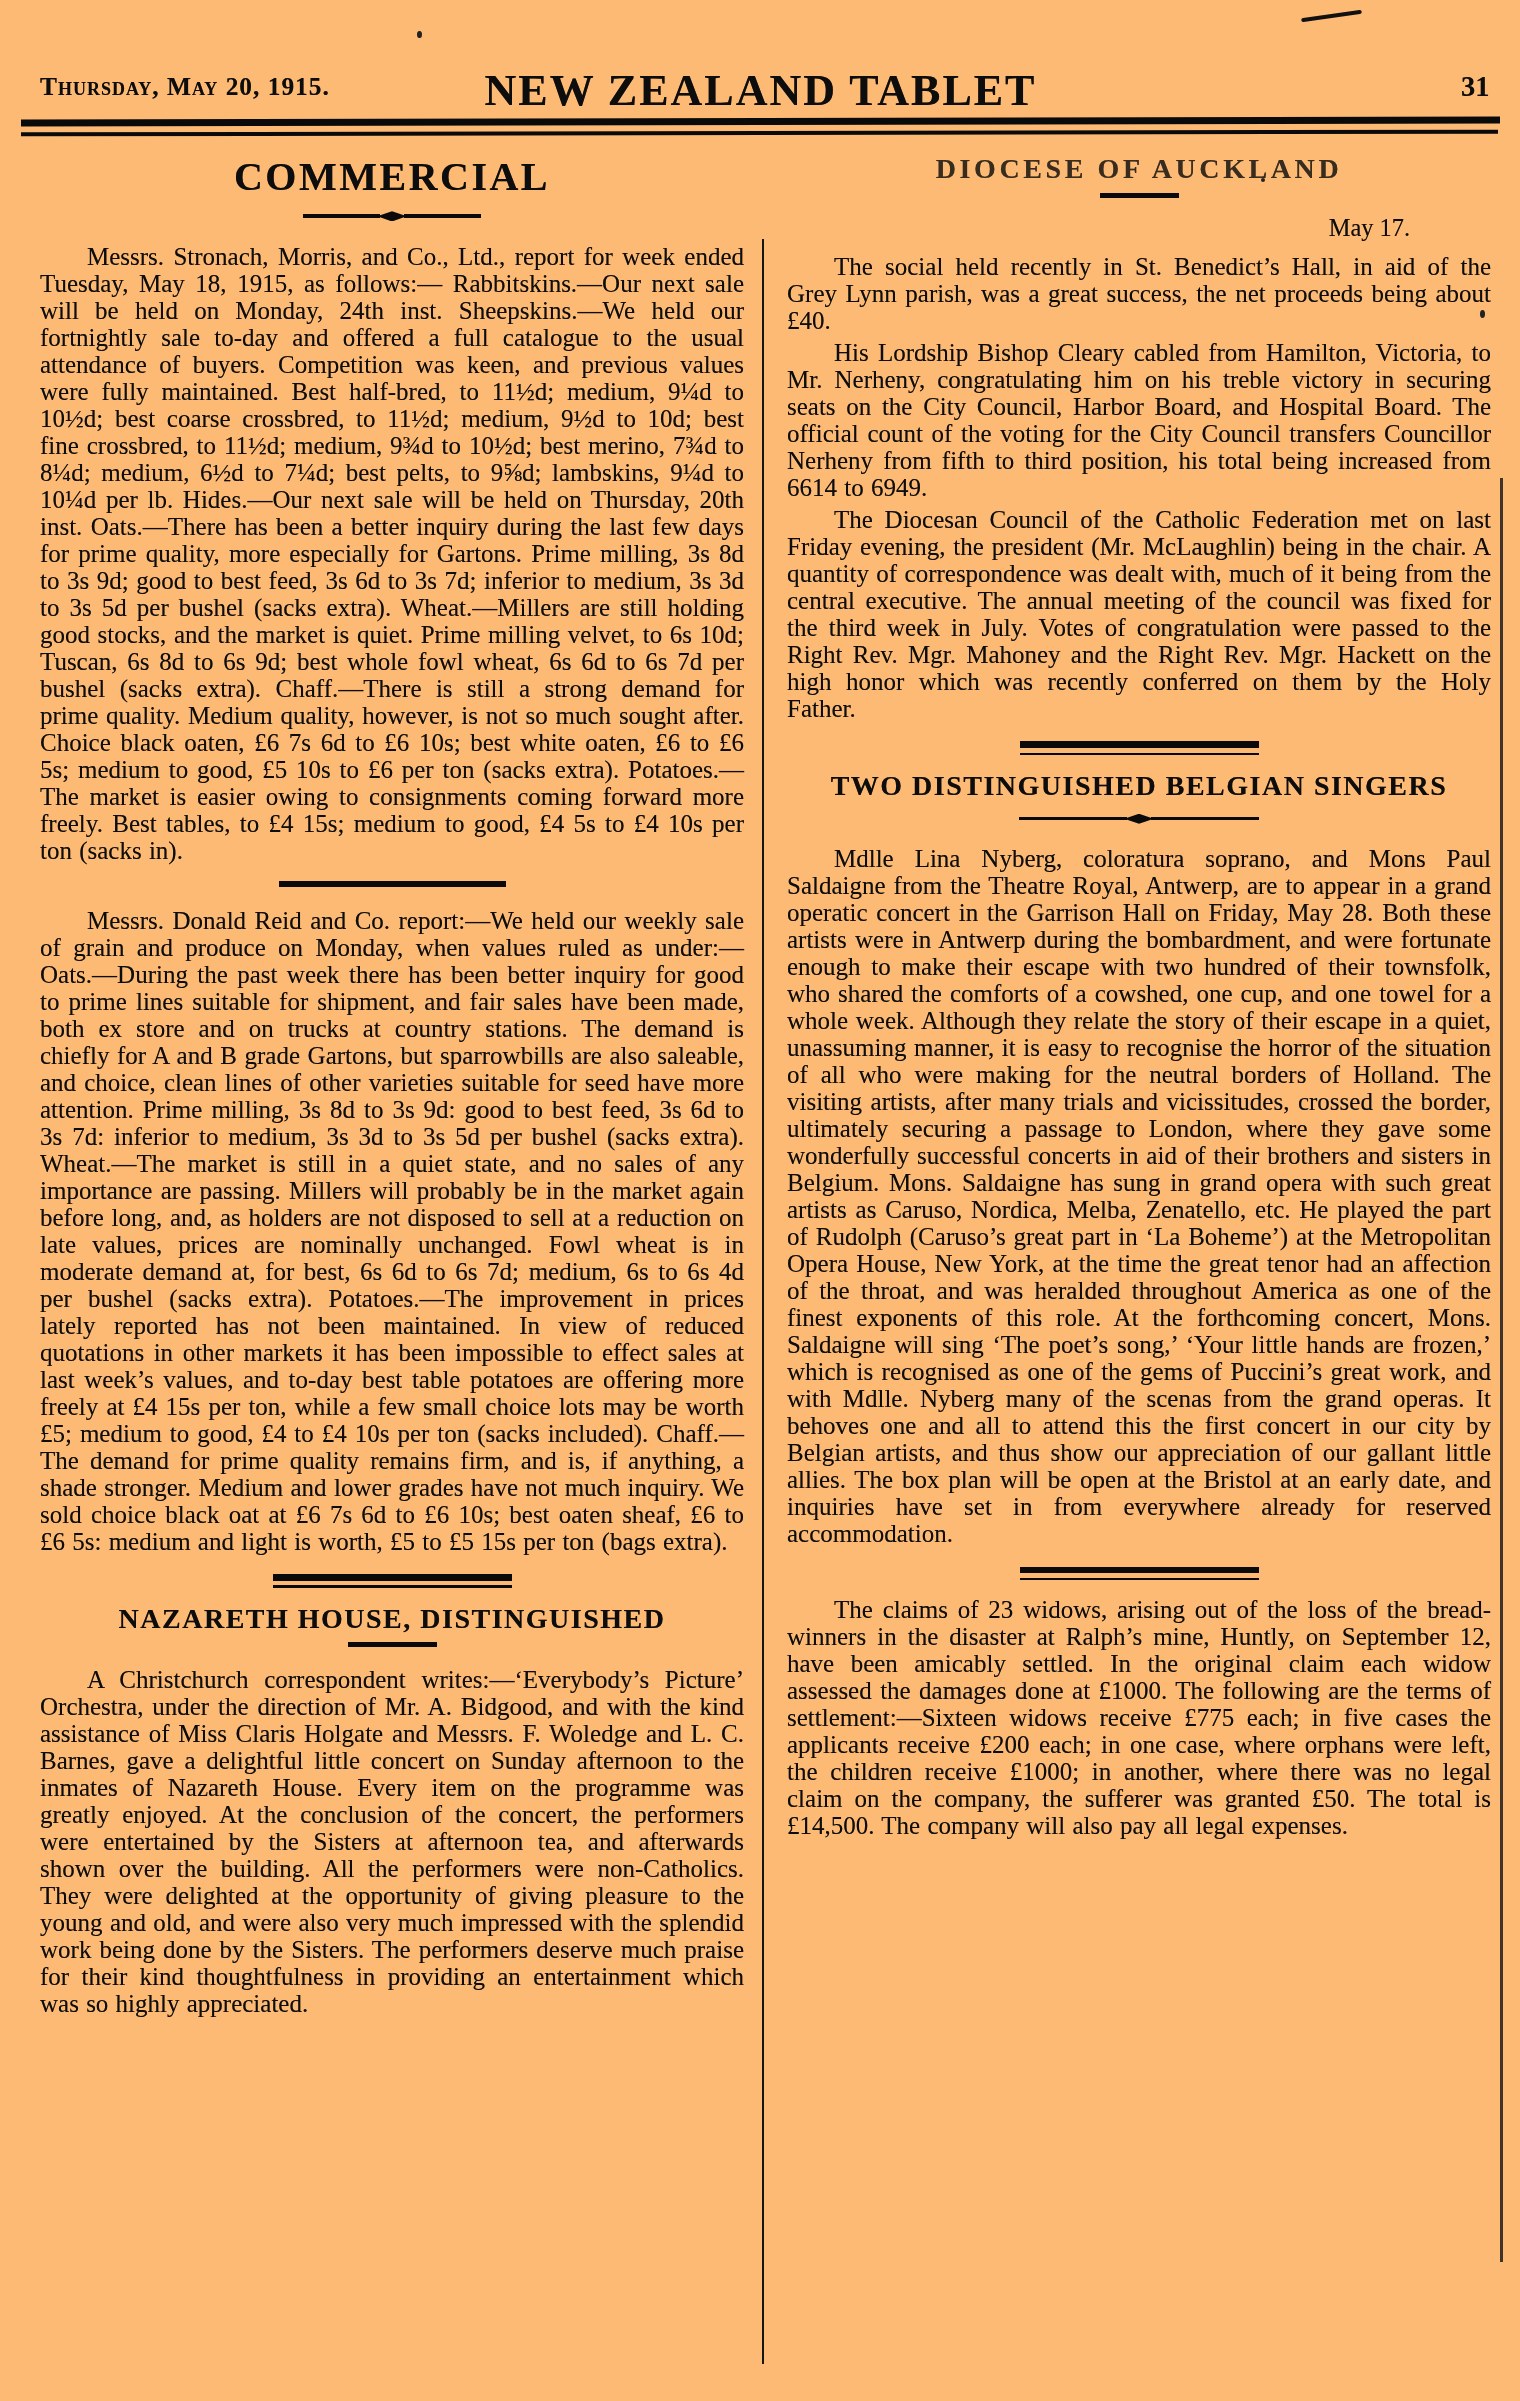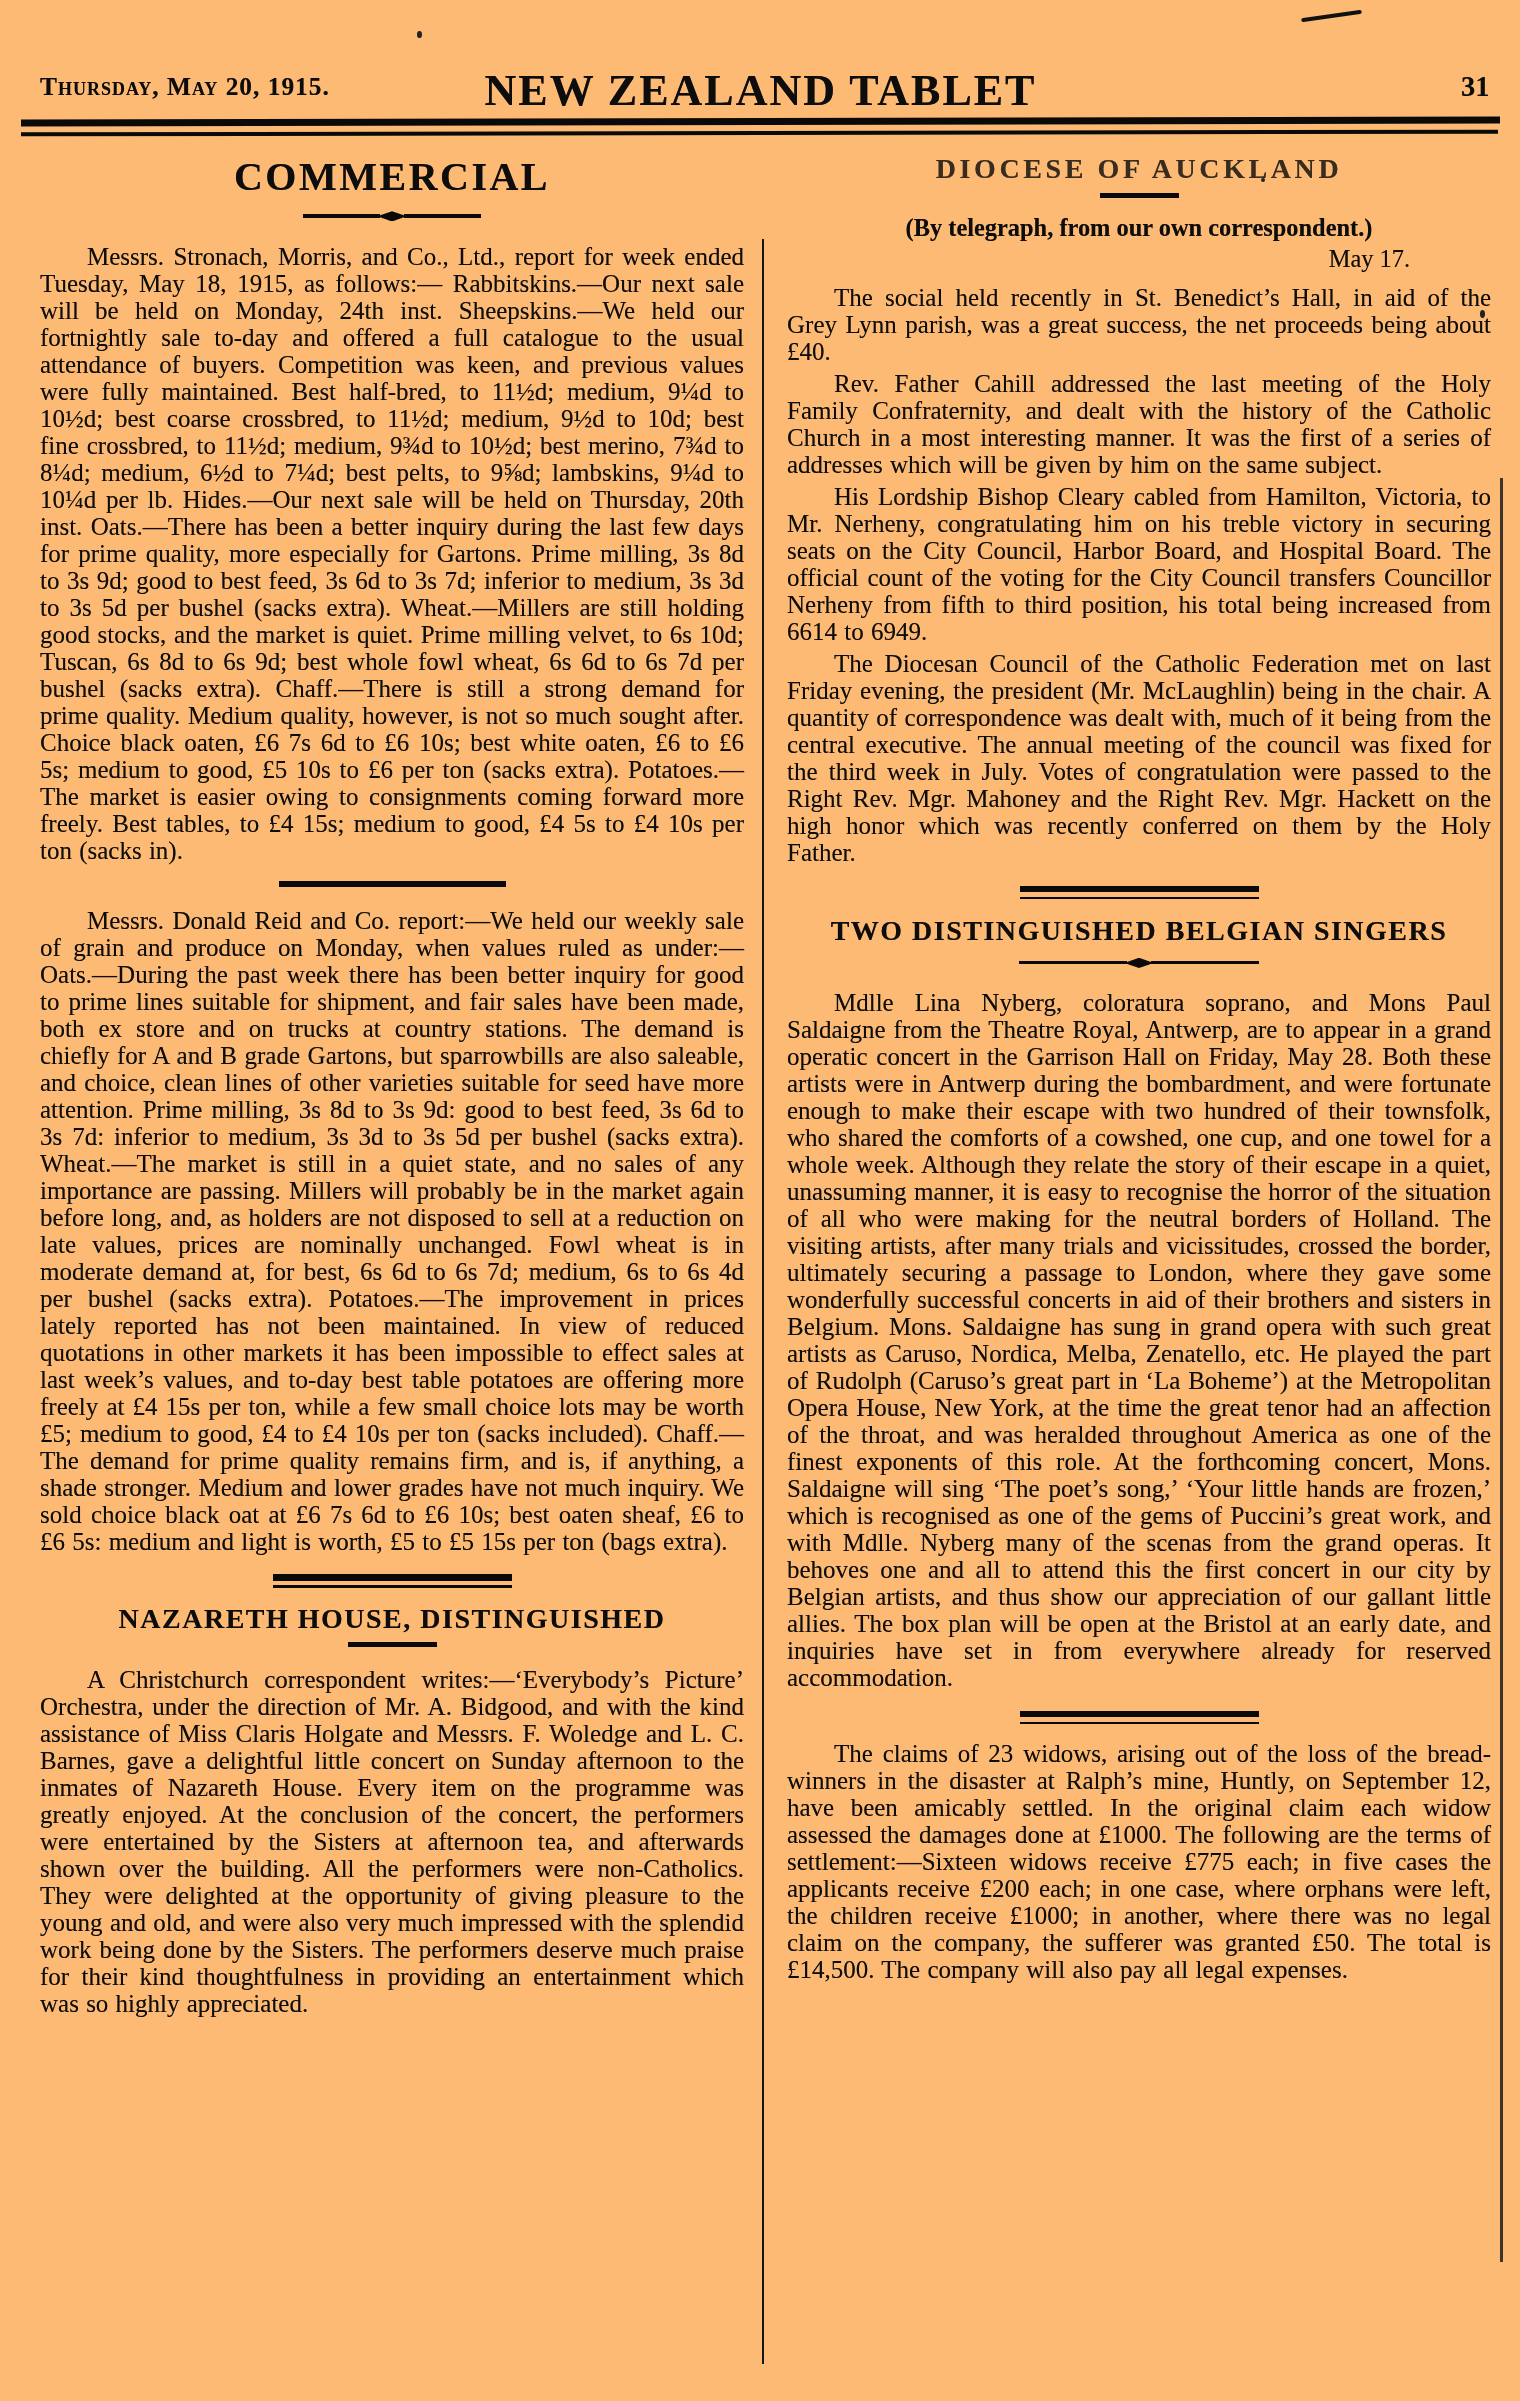--- a/index.html
+++ b/index.html
@@ -150,25 +150,23 @@
     <div class="rule-short-nazareth"></div>
 
     <p class="body-para">A Christchurch correspondent writes:—‘Everybody’s Picture’ Orchestra, under the direction of Mr. A. Bidgood, and with the kind assistance of Miss Claris Holgate and Messrs. F. Woledge and L. C. Barnes, gave a delightful little concert on Sunday afternoon to the inmates of Nazareth House. Every item on the programme was greatly enjoyed. At the conclusion of the concert, the performers were entertained by the Sisters at afternoon tea, and afterwards shown over the building. All the performers were non-Catholics. They were delighted at the opportunity of giving pleasure to the young and old, and were also very much impressed with the splendid work being done by the Sisters. The performers deserve much praise for their kind thoughtfulness in providing an entertainment which was so highly appreciated.</p>
   </div>
 
   <div class="col col-right">
 
     <h2 class="art-title-sub degraded">DIOCESE OF AUCKLAND</h2>
     <div class="rule-short"></div>
 
-    <p class="byline">(By telegraph, from our own correspondent.)</p>
     <p class="dateline">May 17.</p>
 
     <p class="body-para">The social held recently in St. Benedict’s Hall, in aid of the Grey Lynn parish, was a great success, the net proceeds being about £40.</p>
-    <p class="body-para">Rev. Father Cahill addressed the last meeting of the Holy Family Confraternity, and dealt with the history of the Catholic Church in a most interesting manner. It was the first of a series of addresses which will be given by him on the same subject.</p>
     <p class="body-para">His Lordship Bishop Cleary cabled from Hamilton, Victoria, to Mr. Nerheny, congratulating him on his treble victory in securing seats on the City Council, Harbor Board, and Hospital Board. The official count of the voting for the City Council transfers Councillor Nerheny from fifth to third position, his total being increased from 6614 to 6949.</p>
     <p class="body-para">The Diocesan Council of the Catholic Federation met on last Friday evening, the president (Mr. McLaughlin) being in the chair. A quantity of correspondence was dealt with, much of it being from the central executive. The annual meeting of the council was fixed for the third week in July. Votes of congratulation were passed to the Right Rev. Mgr. Mahoney and the Right Rev. Mgr. Hackett on the high honor which was recently conferred on them by the Holy Father.</p>
 
     <div class="rule-double">
       <div class="t"></div>
       <div class="b"></div>
     </div>
 
     <h2 class="art-title-sub sp-head">TWO DISTINGUISHED BELGIAN SINGERS</h2>
     <div class="diamond-div dd-belgian">

